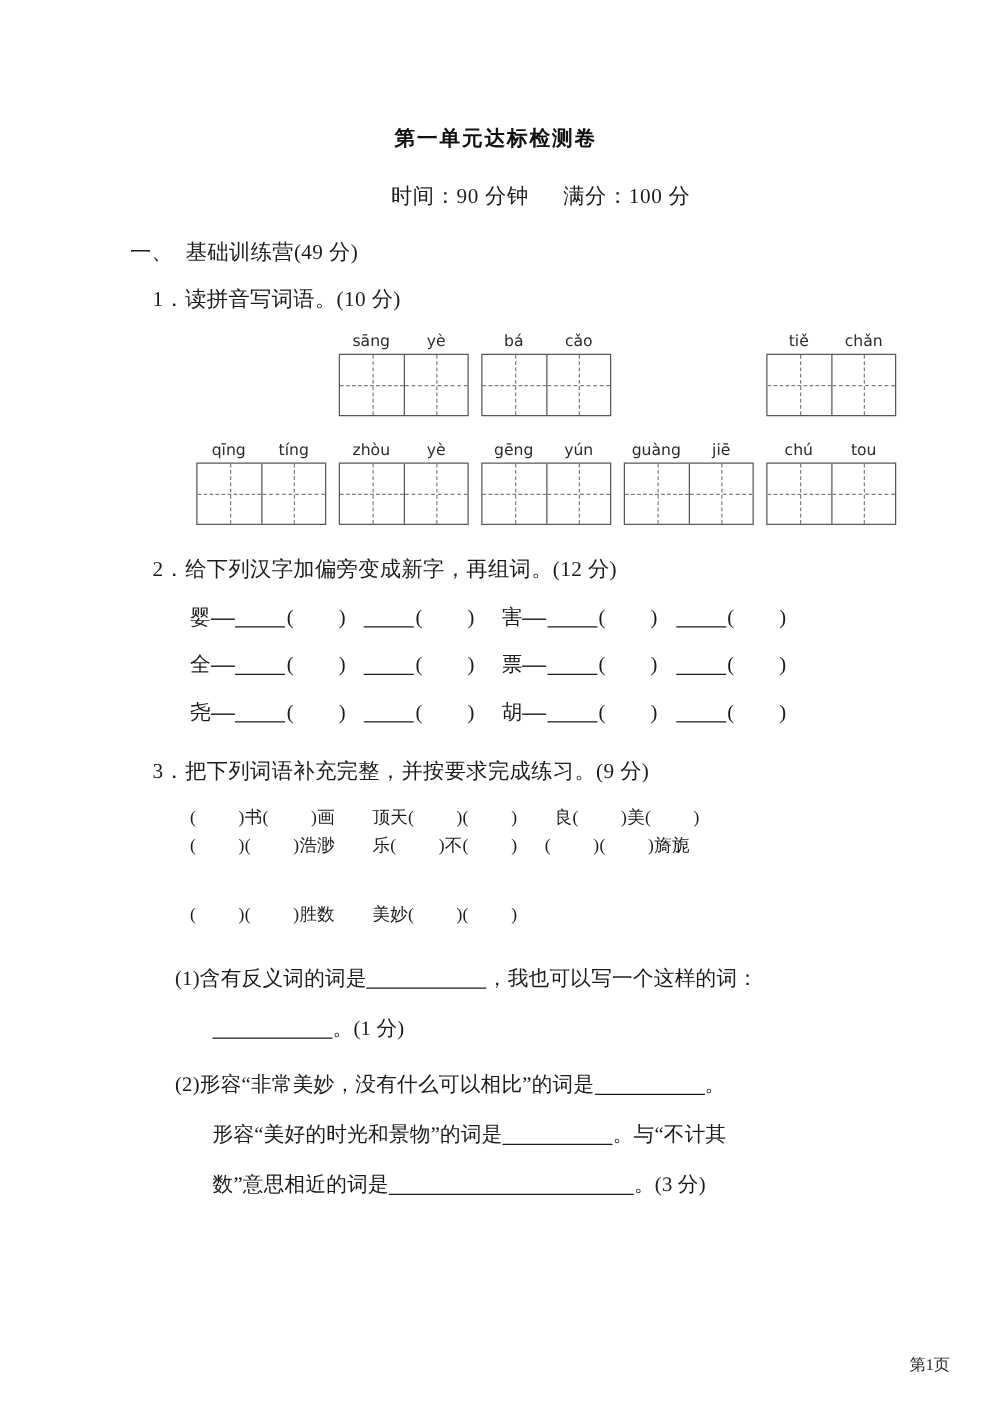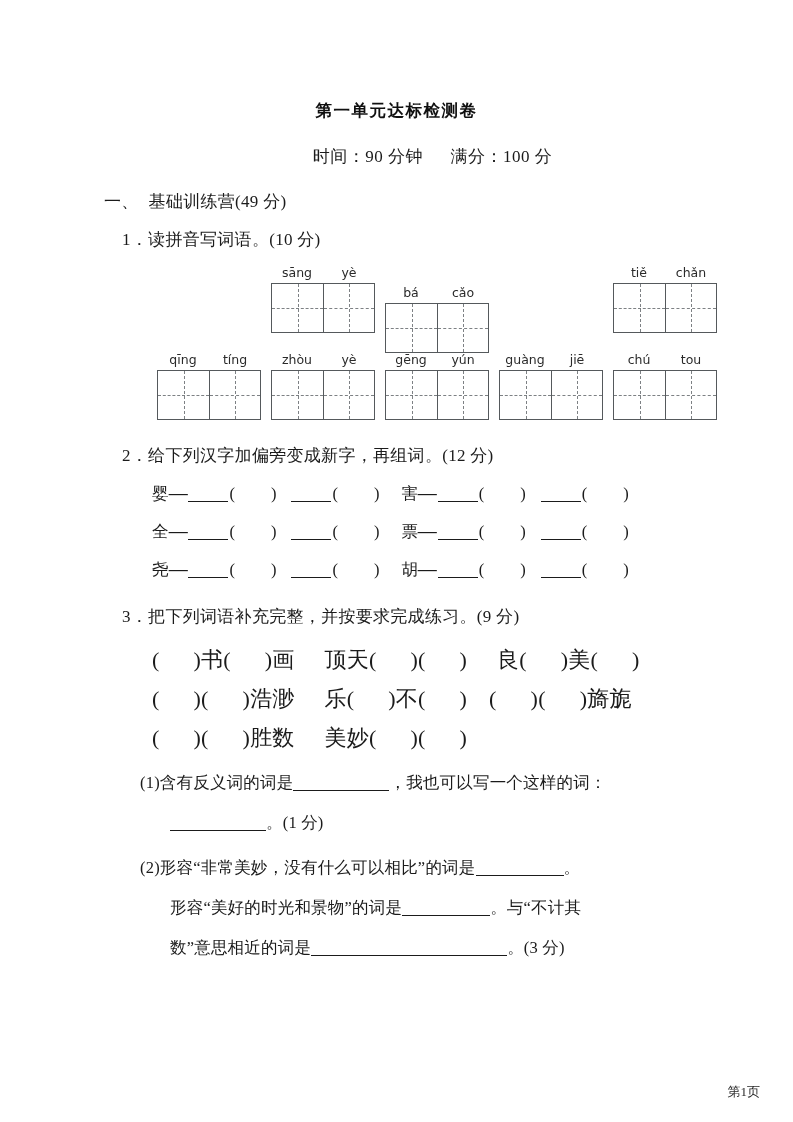--- a/index.html
+++ b/index.html
@@ -165,21 +165,21 @@
     display: inline-block;
     width: 36px;
   }
   .gap-l { display: inline-block; width: 22px; }
   .gap-m { display: inline-block; width: 14px; }
 
   
   .idiom-row {
     position: absolute;
     left: 152px;
-    font-size: 22px;
+    font-size: 14px;
     white-space: nowrap;
     letter-spacing: 0.2px;
   }
   .idiom-cell { display: inline-block; }
   .bk { display: inline-block; }
   .bk i { font-style: normal; display: inline-block; width: 34px; }
   .sp-lg { display: inline-block; width: 30px; }
   .sp-md { display: inline-block; width: 22px; }
 
   
@@ -230,21 +230,21 @@
     <div class="tz-group" style="left:114px;">
       <div class="tz-pinyin">
         <span>sāng</span>
         <span>yè</span>
       </div>
       <div class="tz-boxes">
         <div class="tz-cell"></div>
         <div class="tz-cell"></div>
       </div>
     </div>
-    <div class="tz-group" style="left:228px;margin-top:20px;">
+    <div class="tz-group" style="left:228px;">
       <div class="tz-pinyin">
         <span>bá</span>
         <span>cǎo</span>
       </div>
       <div class="tz-boxes">
         <div class="tz-cell"></div>
         <div class="tz-cell"></div>
       </div>
     </div>
     <div class="tz-group" style="left:456px;">
@@ -329,21 +329,21 @@
   </div>
 
   <div class="q-head" style="top:605px;">
     <span>3．</span><span>把下列词语补充完整，并按要求完成练习。(9 分)</span>
   </div>
 
   <div class="idiom-row" style="top:645px;">
     <span class="idiom-cell"><span class="bk"><span>(</span><i></i><span>)</span></span><span>书</span><span class="bk"><span>(</span><i></i><span>)</span></span><span>画</span></span><span class="sp-lg"></span><span class="idiom-cell"><span>顶天</span><span class="bk"><span>(</span><i></i><span>)</span></span><span class="bk"><span>(</span><i></i><span>)</span></span></span><span class="sp-lg"></span><span class="idiom-cell"><span>良</span><span class="bk"><span>(</span><i></i><span>)</span></span><span>美</span><span class="bk"><span>(</span><i></i><span>)</span></span></span>
   </div>
 
-  <div class="idiom-row" style="top:684px;">
+  <div class="idiom-row" style="top:668px;">
     <span class="idiom-cell"><span class="bk"><span>(</span><i></i><span>)</span></span><span class="bk"><span>(</span><i></i><span>)</span></span><span>浩渺</span></span><span class="sp-lg"></span><span class="idiom-cell"><span>乐</span><span class="bk"><span>(</span><i></i><span>)</span></span><span>不</span><span class="bk"><span>(</span><i></i><span>)</span></span></span><span class="sp-md"></span><span class="idiom-cell"><span class="bk"><span>(</span><i></i><span>)</span></span><span class="bk"><span>(</span><i></i><span>)</span></span><span>旖旎</span></span>
   </div>
 
   <div class="idiom-row" style="top:723px;">
     <span class="idiom-cell"><span class="bk"><span>(</span><i></i><span>)</span></span><span class="bk"><span>(</span><i></i><span>)</span></span><span>胜数</span></span><span class="sp-lg"></span><span class="idiom-cell"><span>美妙</span><span class="bk"><span>(</span><i></i><span>)</span></span><span class="bk"><span>(</span><i></i><span>)</span></span></span>
   </div>
 
   <div class="sub-q" style="top:772px;">
     <span>(1)</span><span>含有反义词的词是</span><span class="ul ul-95"></span><span>，我也可以写一个这样的词：</span>
   </div>

